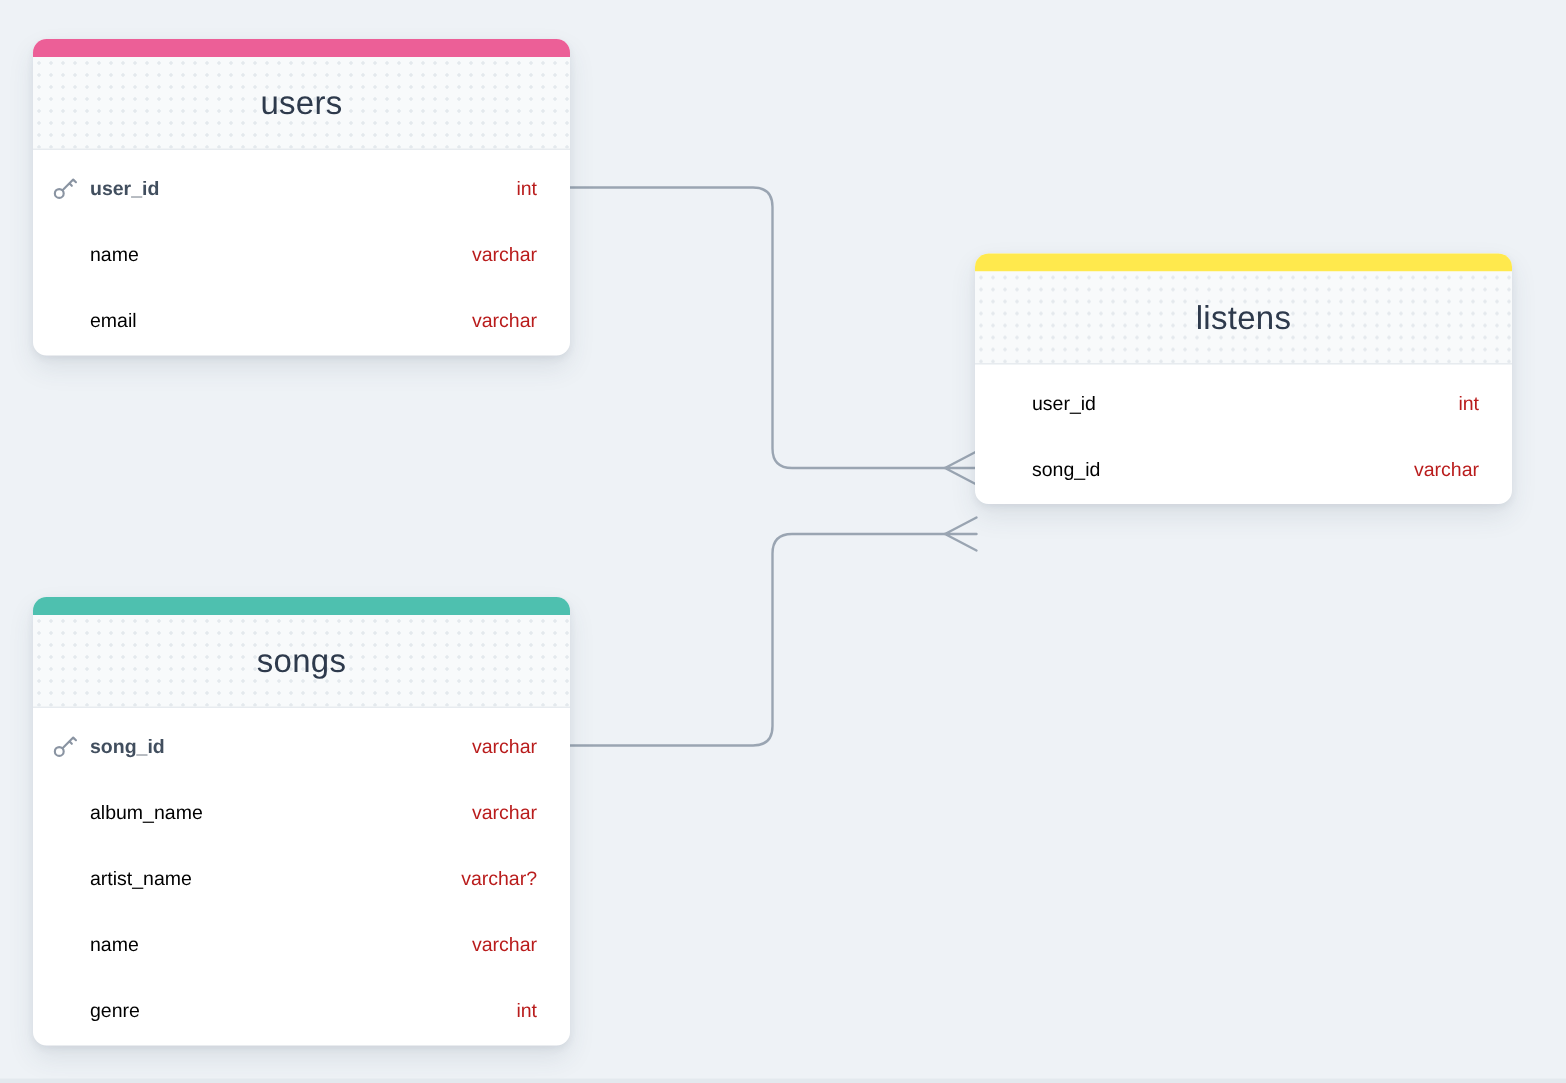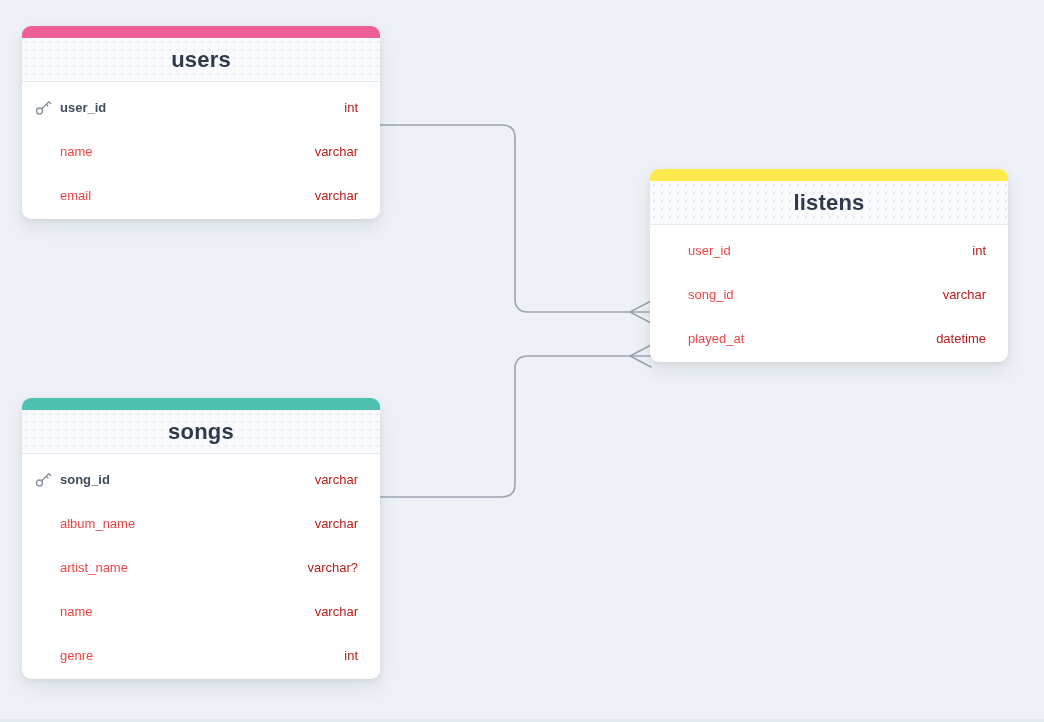--- a/index.html
+++ b/index.html
@@ -11,35 +11,35 @@
 
   .rels { position:absolute; left:0; top:0; width:1044px; height:722px; pointer-events:none; }
   .rel-path { fill:none; stroke:#9aa5b2; stroke-width:1.6; stroke-linecap:round; stroke-linejoin:round; }
 
   .db-table {
     position:absolute; width:358px; background:#ffffff; border-radius:9px;
     box-shadow:0 8px 18px rgba(45,65,90,0.10), 0 2px 5px rgba(45,65,90,0.08);
   }
   .color-bar { height:12px; border-radius:9px 9px 0 0; }
   .t-header {
-    height:44px; display:flex; align-items:center; justify-content:center;
+    height:62px; display:flex; align-items:center; justify-content:center;
     background-color:#f8fafb;
     background-image:radial-gradient(circle, #e4e9ed 1px, transparent 1.2px);
     background-size:8px 8px;
     border-bottom:1px solid #e7ebef;
-    font-size:22px; font-weight:700; color:#2e3a4c; letter-spacing:0.2px;
+    font-size:22px; font-weight:400; color:#2e3a4c; letter-spacing:0.2px;
   }
   .t-rows { padding:3px 0 2px; }
   .t-row {
     position:relative; height:44px; display:flex; align-items:center;
     padding:0 22px 0 38px; font-size:13px;
   }
   .key-wrap { position:absolute; left:12px; top:50%; transform:translateY(-50%); width:19px; height:19px; }
   .key-wrap svg { display:block; }
-  .f-name { color:#ef4444; }
+  .f-name { color:#000000; }
   .f-name.pk { font-weight:700; color:#414e5e; }
   .f-type { margin-left:auto; color:#b91c1c; }
 </style>
 </head>
 <body>
 
 <div class="canvas">
 
   <svg class="rels" viewBox="0 0 1044 722">
     <g>
@@ -86,24 +86,20 @@
     </div>
     <div class="t-rows">
       <div class="t-row">
         <span class="f-name">user_id</span>
         <span class="f-type">int</span>
       </div>
       <div class="t-row">
         <span class="f-name">song_id</span>
         <span class="f-type">varchar</span>
       </div>
-      <div class="t-row">
-        <span class="f-name">played_at</span>
-        <span class="f-type">datetime</span>
-      </div>
     </div>
   </div>
 
   <div class="db-table" style="left:22px; top:398px;">
     <div class="color-bar" style="background: rgb(78, 192, 175);"></div>
     <div class="t-header">
       <span>songs</span>
     </div>
     <div class="t-rows">
       <div class="t-row">

